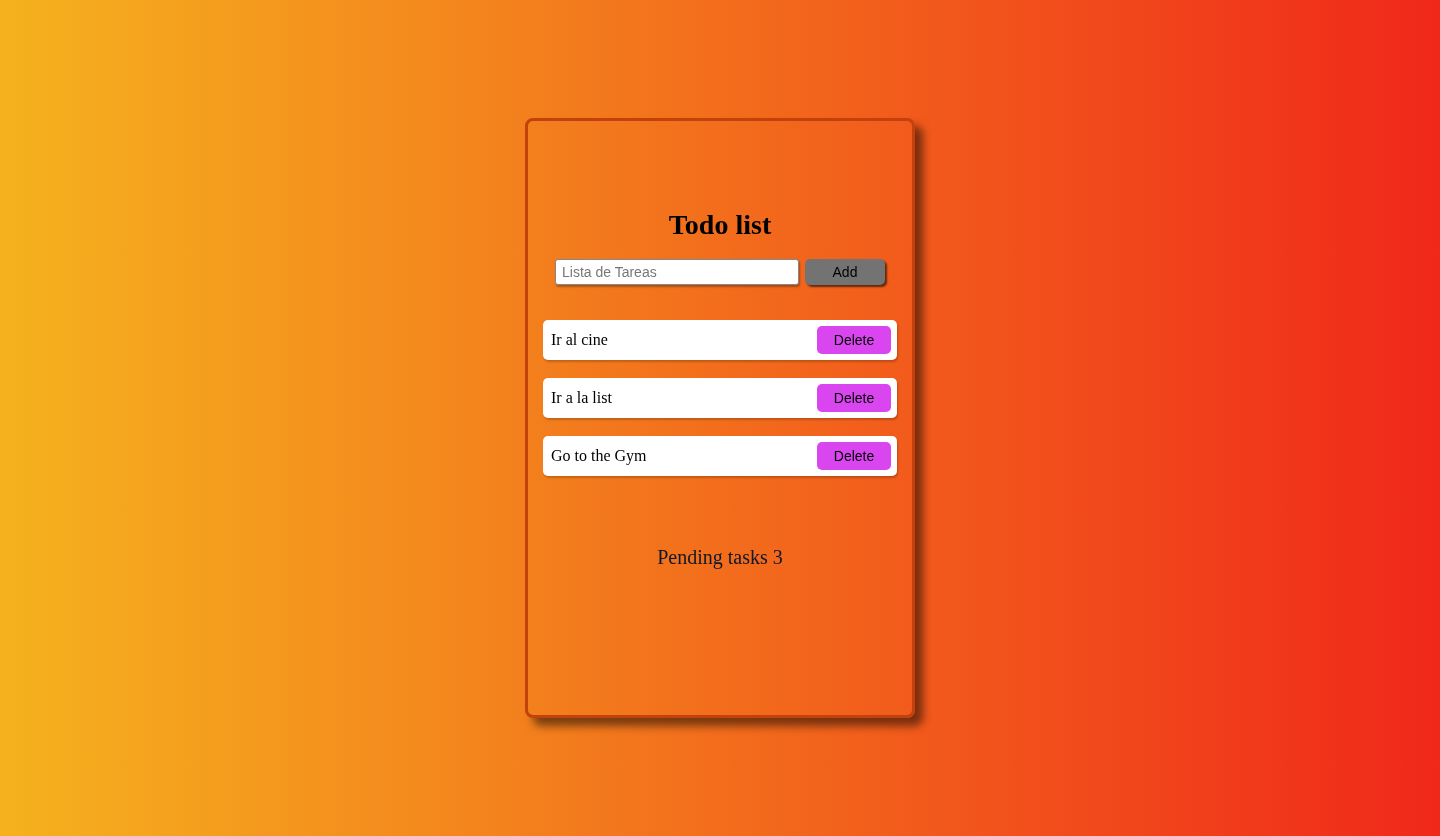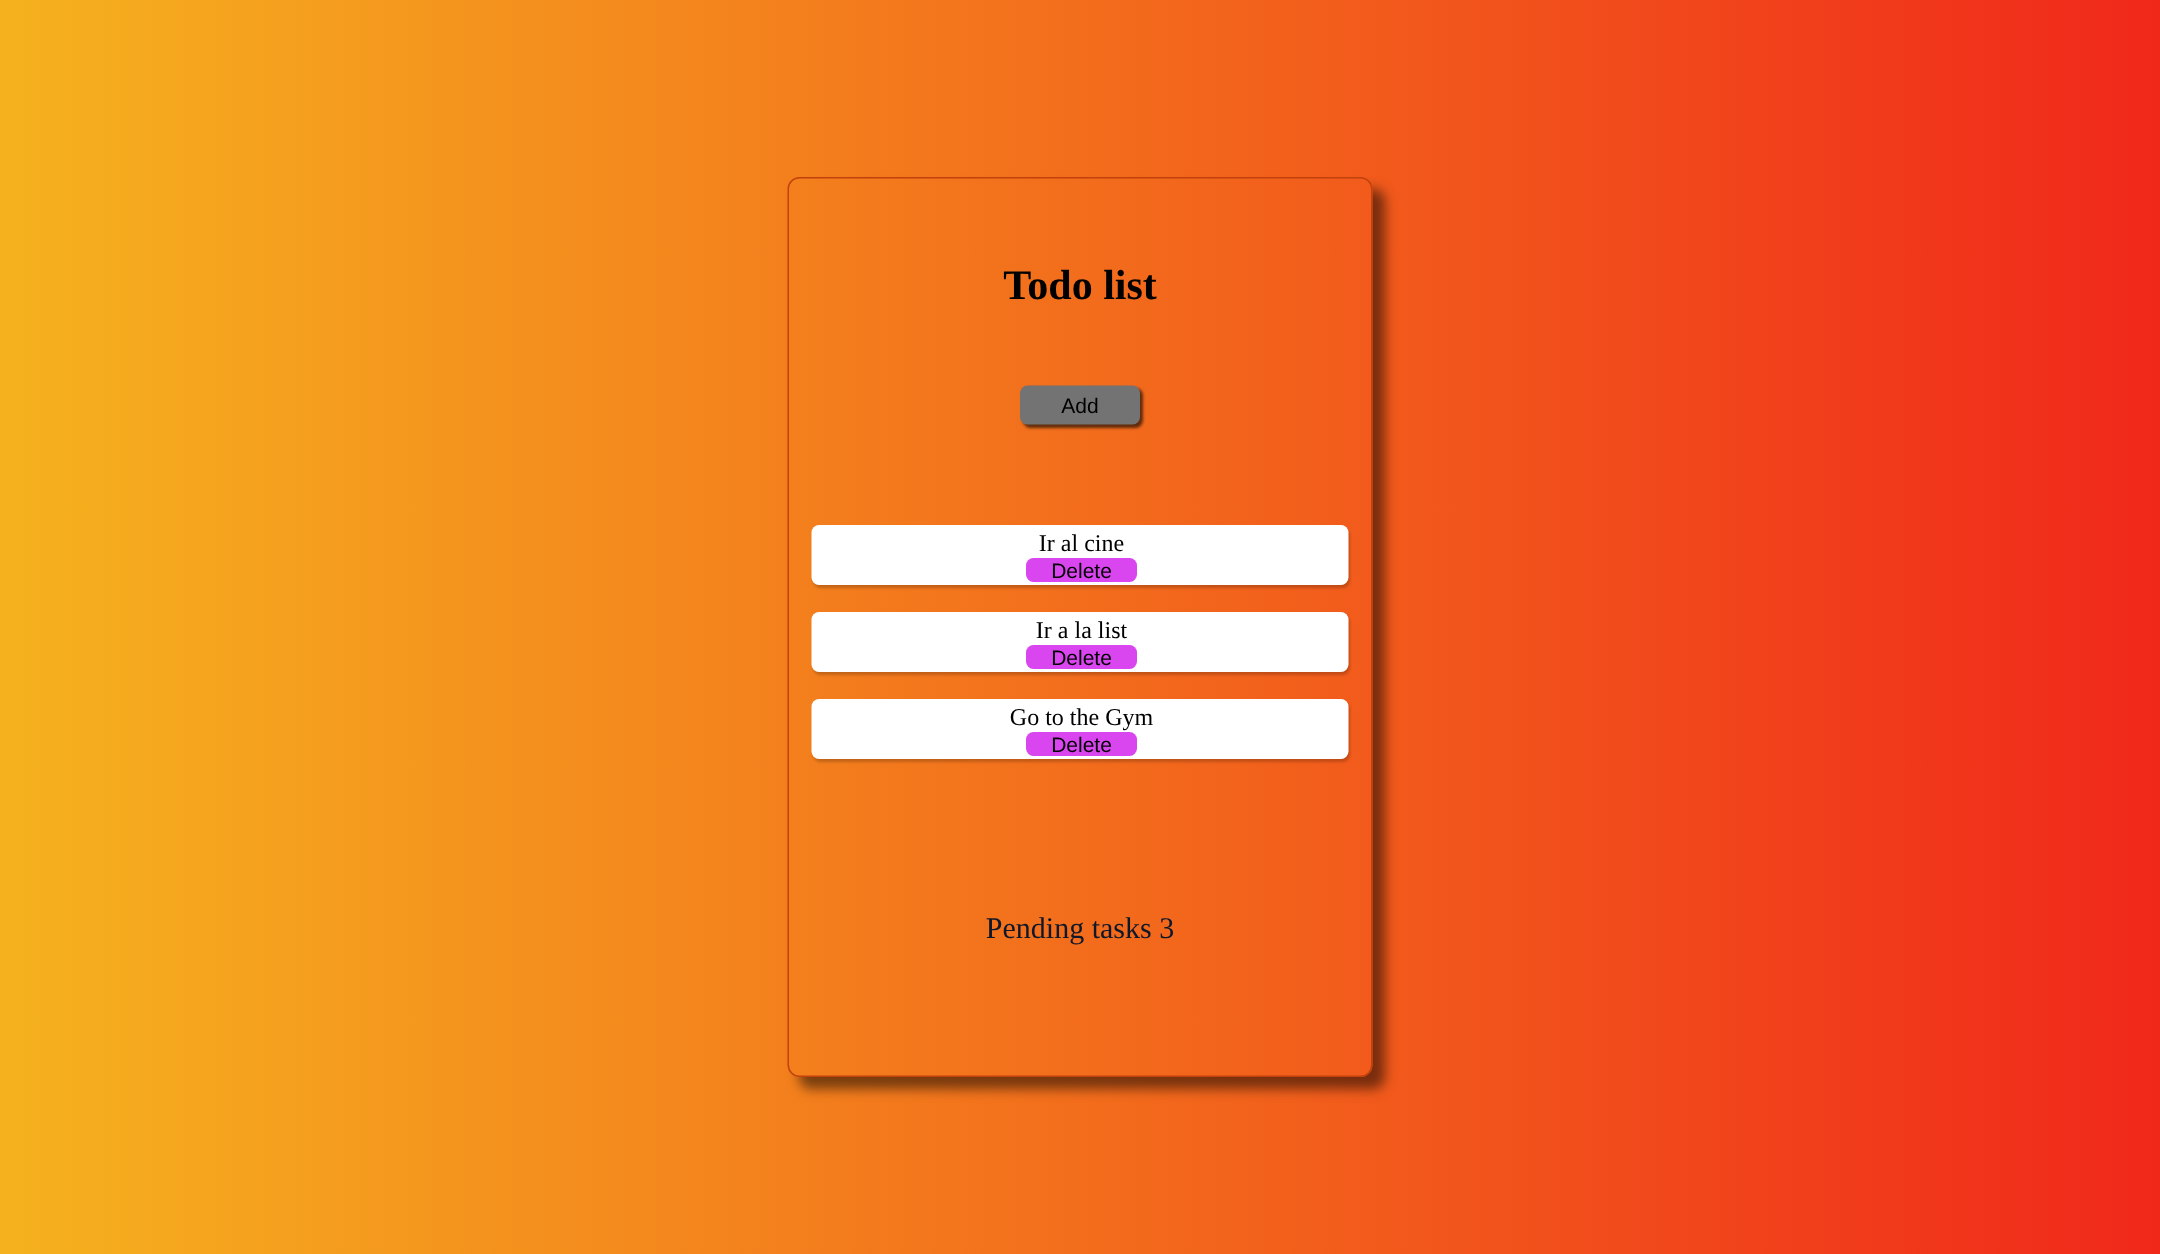--- a/index.html
+++ b/index.html
@@ -14,27 +14,26 @@
       background: linear-gradient(to right, #f5b21e, #f0281a);
       display: flex;
       justify-content: center;
       align-items: center;
       font-family: Georgia, 'Times New Roman', Times, serif;
     }
 
     .card {
       width: 390px;
       height: 600px;
-      border: 1px solid #c2410c;
+      border: 3px solid #c2410c;
       border-radius: 8px;
       box-shadow: 8px 8px 8px rgba(0, 0, 0, 0.5);
-      padding: 56px 15px 15px 15px;
+      padding: 88px 15px 15px 15px;
       display: flex;
       flex-direction: column;
-      gap: 32px;
     }
 
     .title {
       font-size: 28px;
       font-weight: bold;
       text-align: center;
       margin-bottom: 18px;
     }
 
     .input-row {
@@ -81,21 +80,20 @@
 
     .task-row {
       background: #fff;
       border-radius: 5px;
       height: 40px;
       display: flex;
       align-items: center;
       justify-content: space-between;
       padding: 4px 6px 4px 8px;
       box-shadow: 1px 2px 2px rgba(0,0,0,0.2);
-      flex-direction: column;
     }
 
     .task-text {
       font-size: 16px;
       color: #000;
     }
 
     .delete-button {
       width: 74px;
       height: 28px;
@@ -113,20 +111,21 @@
       color: #0f172a;
     }
   </style>
 </head>
 <body>
 
 <div class="card">
   <h1 class="title">Todo list</h1>
 
   <div class="input-row">
+    <input class="task-input" type="text" placeholder="Lista de Tareas" style="">
     <button class="add-button">Add</button>
   </div>
 
   <div class="tasks">
     <div class="task-row">
       <span class="task-text">Ir al cine</span>
       <button class="delete-button">Delete</button>
     </div>
     <div class="task-row">
       <span class="task-text">Ir a la list</span>

